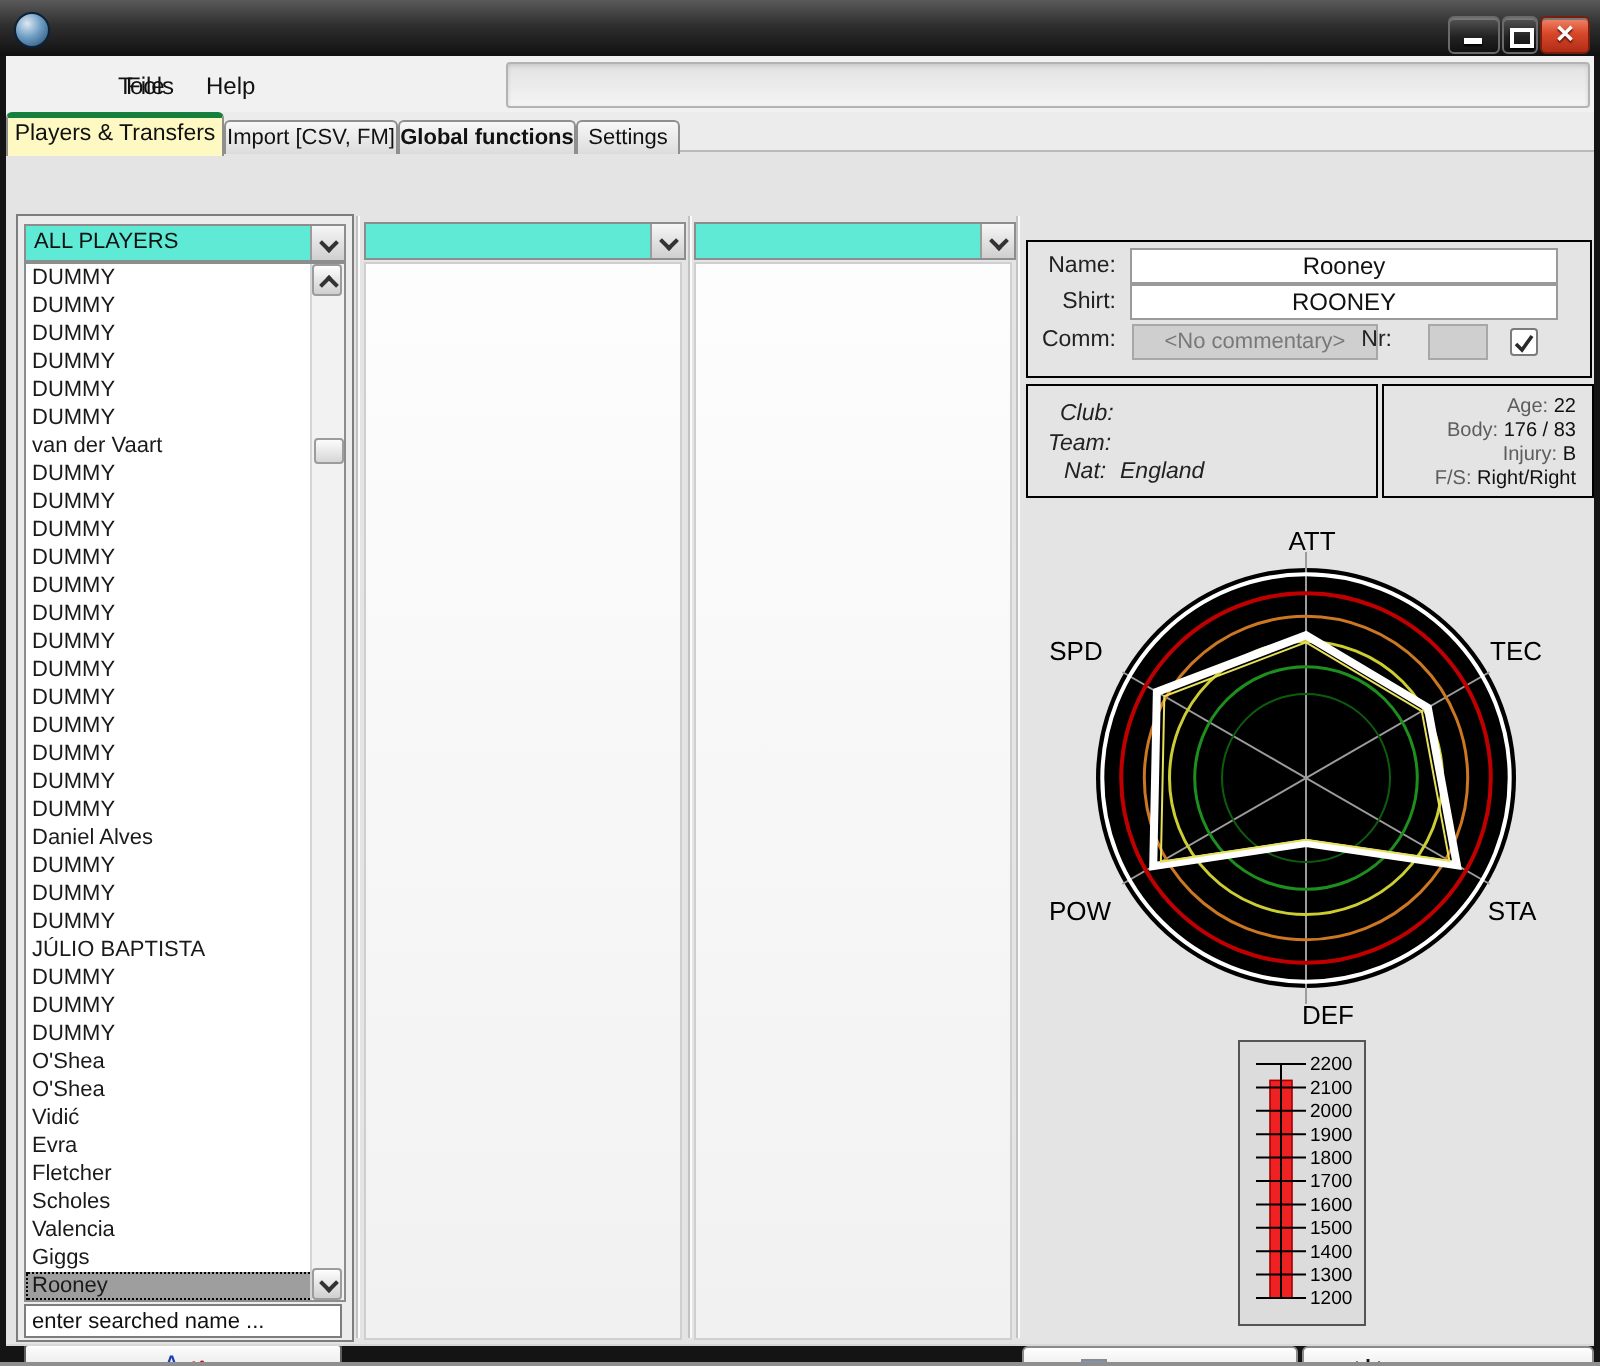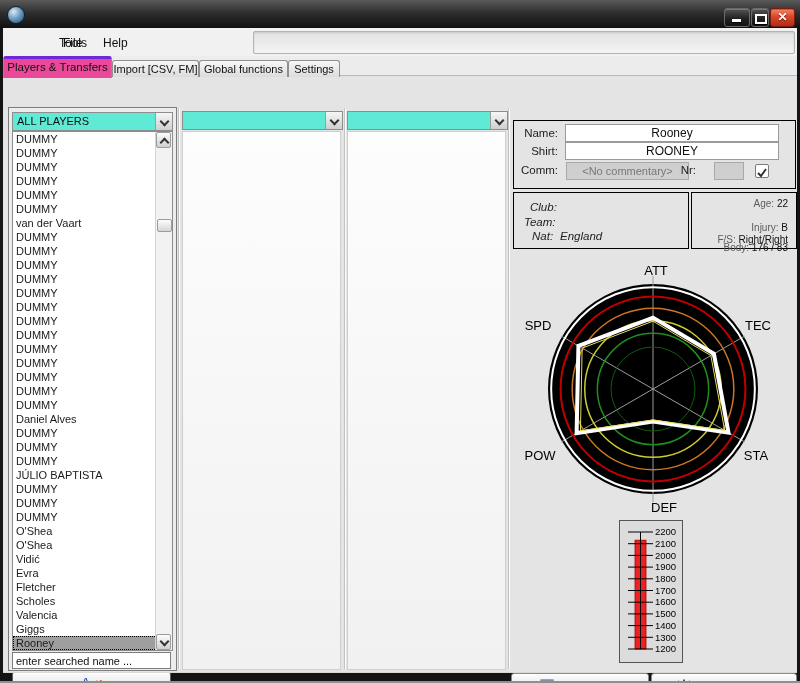--- a/index.html
+++ b/index.html
@@ -32,24 +32,24 @@
   
   .menubar{position:absolute;left:0;top:0;width:794px;height:28px;background:#f1f1f1;}
   .menu-item{position:absolute;top:6px;font-size:12px;color:#111;padding:2px 6px;cursor:default;}
   .mi-file{left:10px;margin-left:44px;} .mi-tools{left:50px;} .mi-help{left:94px;}
   .toolbar-recess{position:absolute;left:250px;top:3px;width:540px;height:21px;border:1px solid #b3b3b3;border-radius:2px;
                   background:linear-gradient(#e2e2e2,#f4f4f4);box-shadow:inset 0 1px 2px rgba(0,0,0,.12);}
 
   
   .tab{position:absolute;font-size:11px;color:#111;text-align:center;border:1px solid #8f8f8f;border-bottom:none;
        border-radius:3px 3px 0 0;background:linear-gradient(#f7f7f7,#dcdcdc);}
-  .tab-active{left:0px;top:28px;width:107px;height:17px;background:#ec4899;border-top:3px solid #6d28d9;
+  .tab-active{left:0px;top:28px;width:107px;height:17px;background:#fef9c3;border-top:3px solid #15803d;
               padding-top:2px;z-index:3;font-size:11.5px;}
   .tab-idle{top:32px;height:14px;padding-top:2px;z-index:1;text-align:center;}
-  .tab-import{left:109px;width:85px;} .tab-global{left:196px;width:87px;} .tab-settings{left:285px;width:50px;}
+  .tab-import{left:109px;width:85px;} .tab-global{left:196px;width:87px;font-weight:bold;} .tab-settings{left:285px;width:50px;}
 
   
   .content{position:absolute;left:0;top:47px;width:794px;height:597px;background:#e4e4e4;border-top:1px solid #b9b9b9;}
   .vsep{position:absolute;top:32px;bottom:4px;width:1px;background:#c2c2c2;box-shadow:1px 0 0 #fbfbfb;}
   .vsep1{left:175px;} .vsep2{left:341px;} .vsep3{left:505px;}
 
   
   .left-panel{position:absolute;left:5px;top:31px;width:167px;height:562px;border:1px solid #7d7d7d;background:#ececec;}
   .combo{position:absolute;height:17px;background:#5eead4;border:1px solid #8d8d8d;}
   .combo-arrow{position:absolute;right:0;top:0;width:16px;height:100%;border-left:1px solid #9c9c9c;
@@ -256,21 +256,21 @@
         <span class="club-label" style="left:16px;top:8px;">Club:</span>
         <span class="club-label" style="left:10px;top:23px;">Team:</span>
         <span class="club-label" style="left:18px;top:37px;">Nat:</span>
         <span class="club-label" style="left:46px;top:8px;"></span>
         <span class="club-label" style="left:46px;top:23px;"></span>
         <span class="club-label" style="left:46px;top:37px;">England</span>
       </div>
 
       <div class="groupbox gb-stats">
         <span class="stat-line" style="top:5px;"><span class="lbl">Age:</span> <span>22</span></span>
-        <span class="stat-line" style="top:17px;margin-top:32px;"><span class="lbl">Body:</span> <span>176 / 83</span></span>
+        <span class="stat-line" style="top:17px;"><span class="lbl">Body:</span> <span>176 / 83</span></span>
         <span class="stat-line" style="top:29px;"><span class="lbl">Injury:</span> <span>B</span></span>
         <span class="stat-line" style="top:41px;"><span class="lbl">F/S:</span> <span>Right/Right</span></span>
       </div>
 
       <div class="radar-wrap">
         <svg id="radar" width="280" height="264" viewBox="0 0 280 264">
             <circle cx="140" cy="135" r="105" fill="#000000"></circle>
             <line x1="140" y1="22" x2="140" y2="248" stroke="#9c9c9c" stroke-width="1"></line>
             <line x1="231.79869280115048" y1="81.99999999999999" x2="48.201307198849506" y2="188" stroke="#9c9c9c" stroke-width="1"></line>
             <line x1="231.7986928011505" y1="187.99999999999997" x2="48.20130719884949" y2="82.00000000000003" stroke="#9c9c9c" stroke-width="1"></line>

